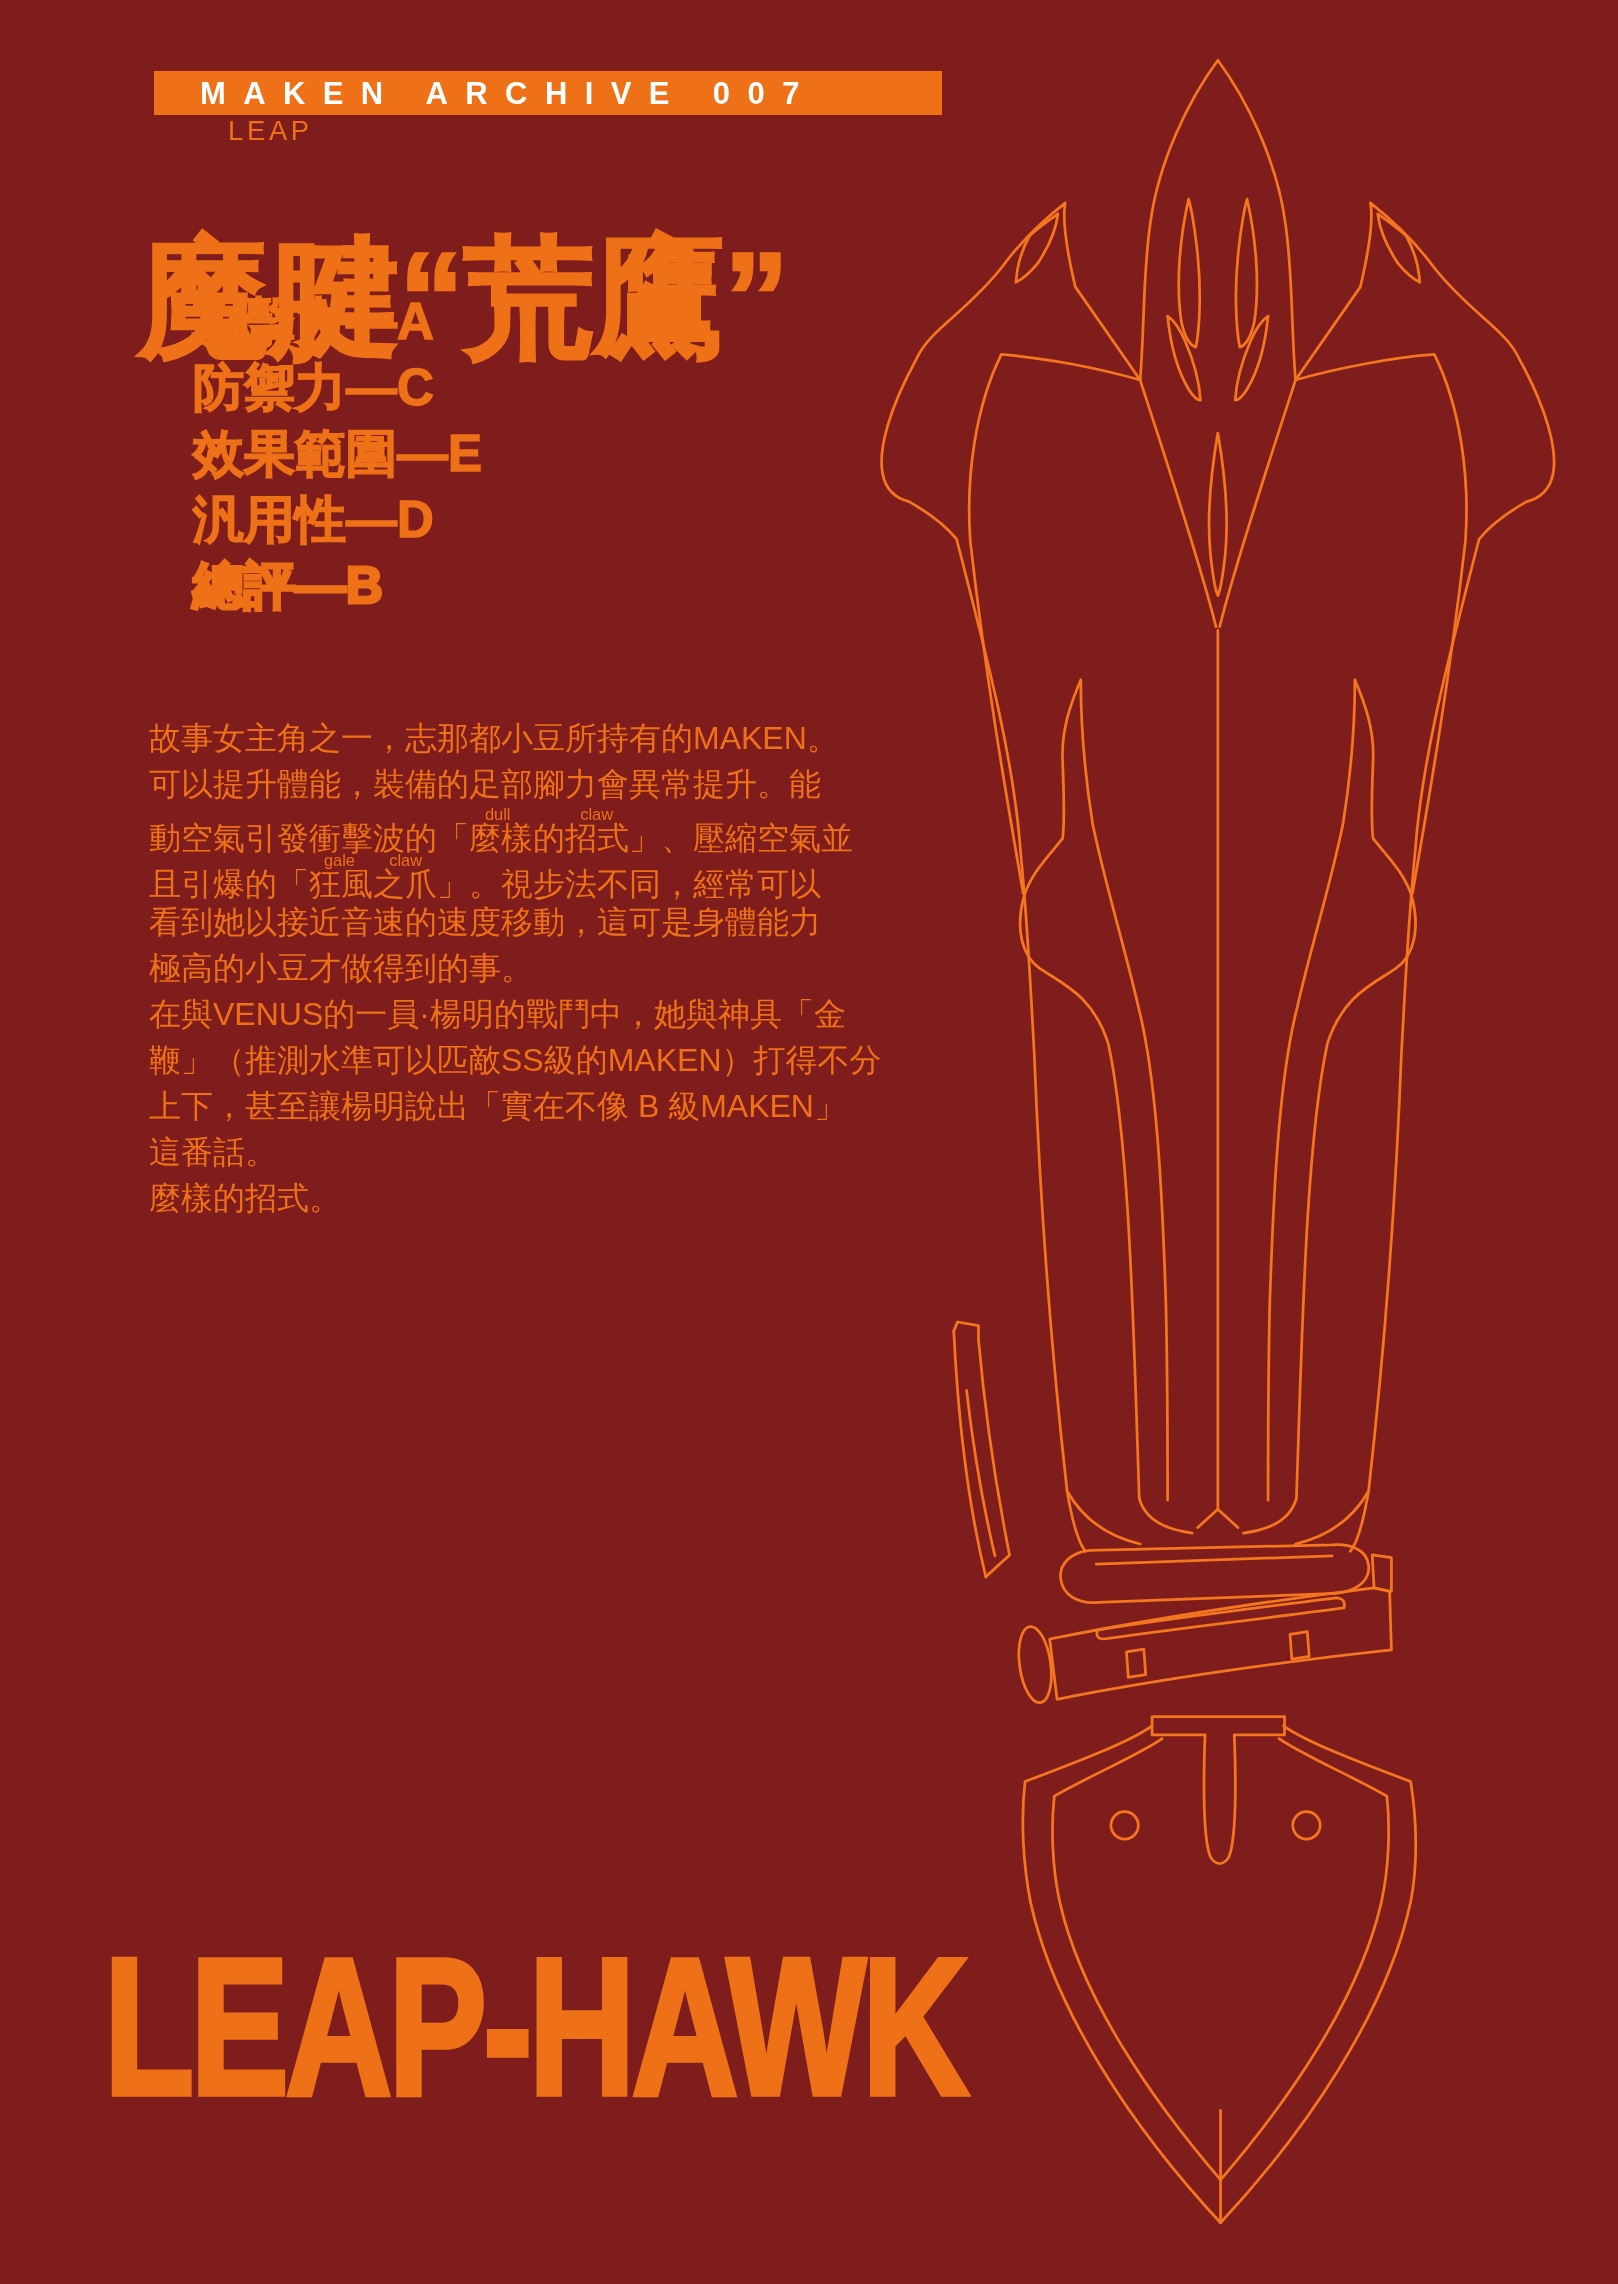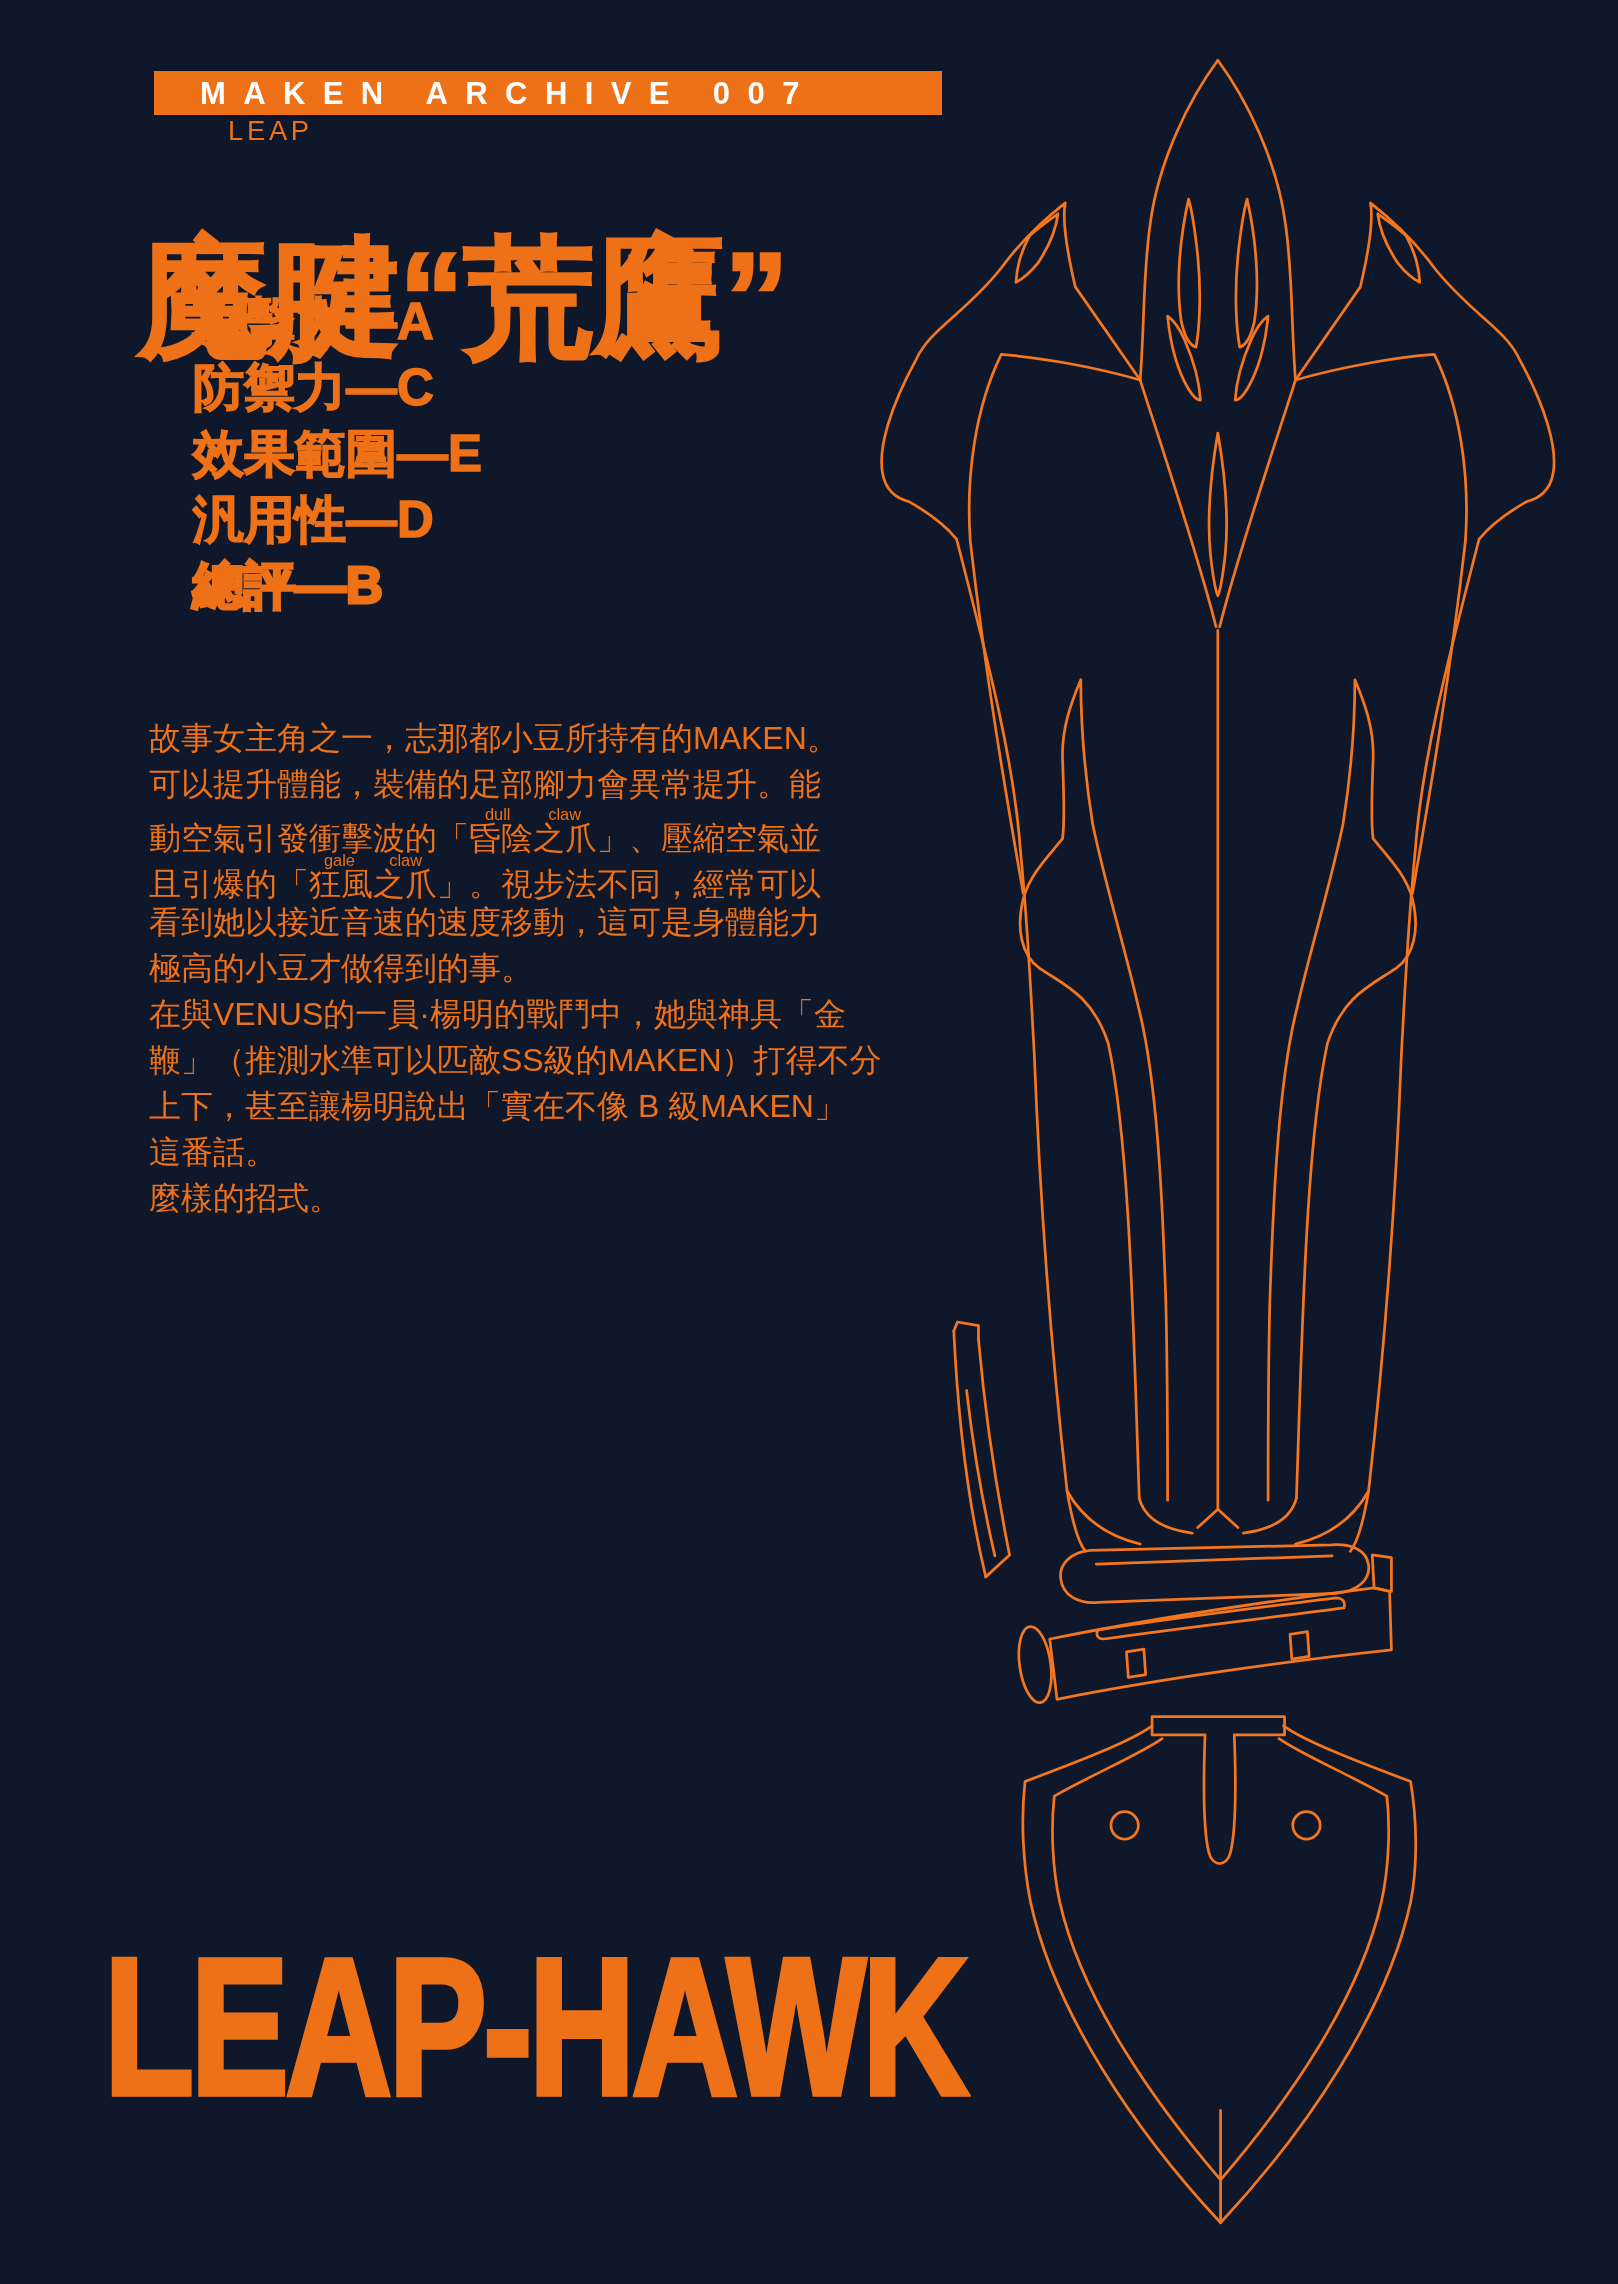--- a/index.html
+++ b/index.html
@@ -40,39 +40,39 @@
     -webkit-text-stroke:5.5px var(--accent); white-space:nowrap;
   }
   .artwork { position:absolute; left:0; top:0; width:1618px; height:2284px; color:var(--lineart); }
   .artwork path, .artwork ellipse, .artwork circle, .artwork line {
     fill:none; stroke:currentColor; stroke-width:3; stroke-linejoin:round; stroke-linecap:round;
   }
 </style>
 </head>
 <body>
 
-<div class="page" style="background: #0f172a;">
+<div class="page" style="background: #7f1d1d;">
 
   <div class="archive-bar">MAKEN ARCHIVE 007</div>
 
   <div class="title-ruby">LEAP</div>
   <h1 class="page-title">魔腱“荒鷹”</h1>
 
   <div class="stats">
       <div class="stat-row"><span>攻擊力</span><span>—</span><span>A</span></div>
       <div class="stat-row"><span>防禦力</span><span>—</span><span>C</span></div>
       <div class="stat-row"><span>效果範圍</span><span>—</span><span>E</span></div>
       <div class="stat-row"><span>汎用性</span><span>—</span><span>D</span></div>
       <div class="stat-row heavy"><span>總評</span><span>—</span><span>B</span></div>
     </div>
 
   <div class="body-text">
       <div class="body-line"><span>故事女主角之一，志那都小豆所持有的MAKEN。</span></div>
       <div class="body-line"><span>可以提升體能，裝備的足部腳力會異常提升。能</span></div>
-      <div class="body-line"><span>動空氣引發衝擊波的「</span><ruby><span>昏陰之爪</span><rt>dull claw</rt></ruby><span>」、壓縮空氣並</span></div>
+      <div class="body-line"><span>動空氣引發衝擊波的「</span><ruby><span>麼樣的招式</span><rt>dull claw</rt></ruby><span>」、壓縮空氣並</span></div>
       <div class="body-line"><span>且引爆的「</span><ruby><span>狂風之爪</span><rt>gale claw</rt></ruby><span>」。視步法不同，經常可以</span></div>
       <div class="body-line"><span>看到她以接近音速的速度移動，這可是身體能力</span></div>
       <div class="body-line"><span>極高的小豆才做得到的事。</span></div>
       <div class="body-line"><span>在與VENUS的一員·楊明的戰鬥中，她與神具「金</span></div>
       <div class="body-line"><span>鞭」（推測水準可以匹敵SS級的MAKEN）打得不分</span></div>
       <div class="body-line"><span>上下，甚至讓楊明說出「實在不像 B 級MAKEN」</span></div>
       <div class="body-line"><span>這番話。</span></div>
       <div class="body-line"><span>麼樣的招式。</span></div>
     </div>
 

